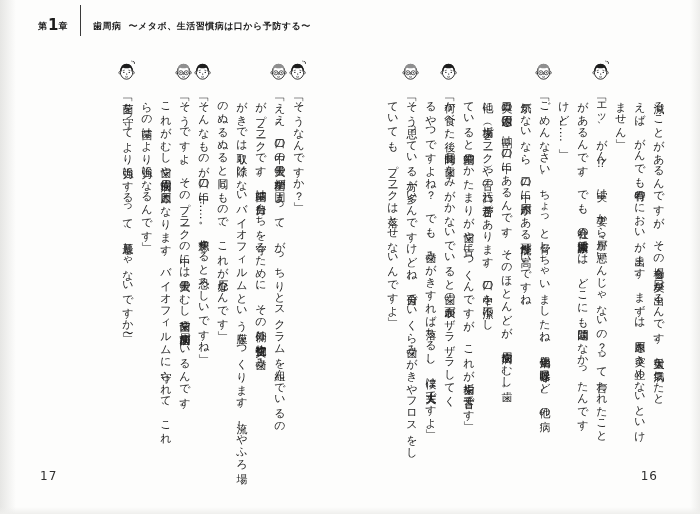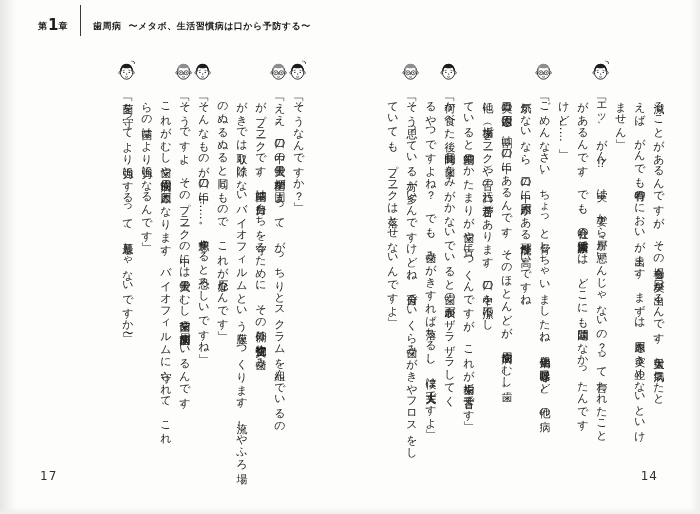--- a/index.html
+++ b/index.html
@@ -208,13 +208,13 @@
           <path d="M5.8 11.6 l2.2 -0.5 M14.2 11.6 l-2.2 -0.5" stroke="#222222" stroke-width="0.7" fill="none"></path>
           <path d="M10 14.5 l0.5 1.6 h-1" fill="none" stroke="#222222" stroke-width="0.6"></path>
           <path d="M8.4 18.4 Q10 19.4 11.6 18.4" fill="none" stroke="#222222" stroke-width="0.8"></path>
           <path d="M17 1.2 q2.4 0.4 1.8 3" fill="none" stroke="#222222" stroke-width="0.9"></path>
           <path d="M15.4 0.8 q1 0.2 0.9 1.4" fill="none" stroke="#222222" stroke-width="0.7"></path>
         </svg>
       </span><span>「菌を守ってより強力にするって、最悪じゃないですか〜」</span></p>
   </div>
 
 <div class="pnum" id="pnum-left">17</div>
-<div class="pnum" id="pnum-right">14</div>
+<div class="pnum" id="pnum-right">16</div>
 
 </body></html>

